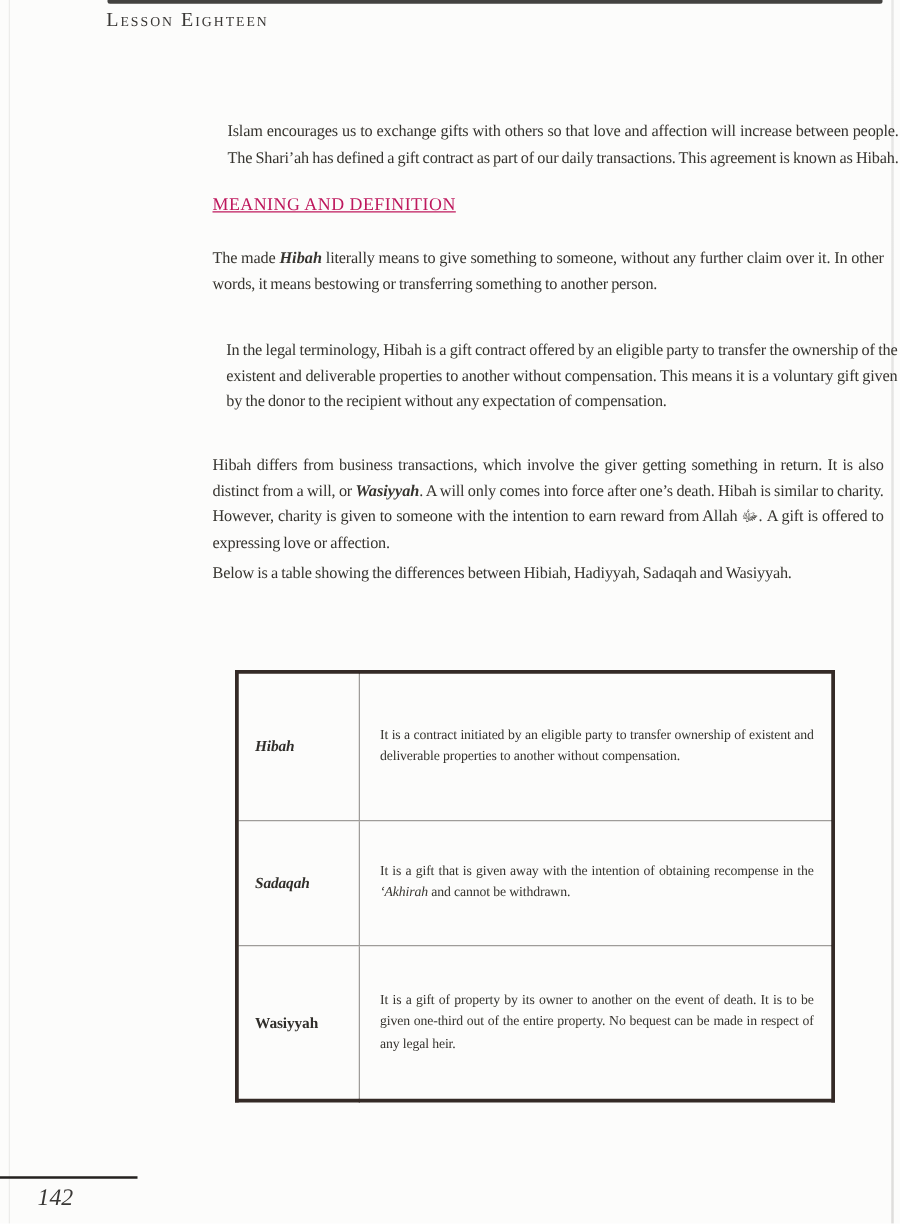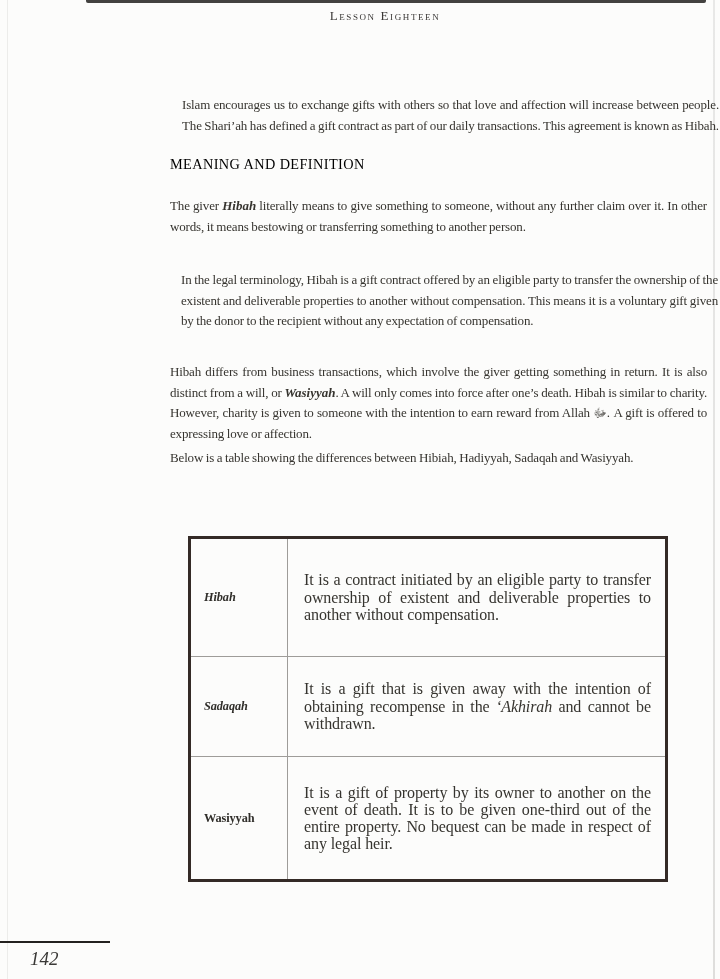--- a/index.html
+++ b/index.html
@@ -35,23 +35,23 @@
     position: absolute;
     left: 7px; top: 0;
     width: 1px; height: 100%;
     background: #ececea;
   }
 
   .header-title {
     position: absolute;
     left: 85px; top: 8px;
     width: 600px;
-    text-align: center;
+    text-align: left;
     font-variant: small-caps;
-    font-size: 13px;
+    font-size: 16px;
     letter-spacing: 1.6px;
     color: #3a3836;
   }
 
   .body-copy {
     position: absolute;
     left: 170px;
     width: 537px;
     text-align: justify;
     font-size: 13px;
@@ -59,21 +59,22 @@
     letter-spacing: -0.15px;
     word-spacing: -0.5px;
     color: #36342f;
   }
   .p1 { top: 82px; margin-left: 12px; }
   .section-heading {
     position: absolute;
     left: 170px; top: 156px;
     font-size: 14.3px;
     letter-spacing: 0.4px;
-    color: #000000;
+    color: #be185d;
+    text-decoration: underline;
   }
   .p2 { top: 183px; }
   .p3 { top: 257px; margin-left: 11px; }
   .p4 { top: 349px; }
   .p5 { top: 435px; }
 
   .term-inline {
     font-weight: bold;
     font-style: italic;
     letter-spacing: 0;
@@ -104,21 +105,21 @@
     font-style: italic;
     font-size: 12.3px;
     letter-spacing: -0.1px;
     color: #302e2a;
   }
   .compare-table tr.row-wasiyyah td.term-cell {
     font-style: normal;
   }
   .compare-table td.def-cell {
     padding: 6px 14px 6px 16px;
-    font-size: 16px;
+    font-size: 11px;
     line-height: 17.3px;
     letter-spacing: -0.1px;
     text-align: justify;
     color: #36342f;
   }
   .def-italic { font-style: italic; }
 
   .row-h1 { height: 92px; }
   .row-h2 { height: 80px; }
   .row-h3 { height: 78px; }
@@ -146,21 +147,21 @@
   <div class="scan-top-edge"></div>
   <div class="scan-right-edge"></div>
   <div class="scan-left-edge"></div>
 
   <div class="header-title">Lesson Eighteen</div>
 
   <p class="body-copy p1">Islam encourages us to exchange gifts with others so that love and affection will increase between people. The Shari’ah has defined a gift contract as part of our daily transactions. This agreement is known as Hibah.</p>
 
   <div class="section-heading">MEANING AND DEFINITION</div>
 
-  <p class="body-copy p2"><span>The giver </span><span class="term-inline">Hibah</span><span> literally means to give something to someone, without any further claim over it. In other words, it means bestowing or transferring something to another person.</span></p>
+  <p class="body-copy p2"><span>The made </span><span class="term-inline">Hibah</span><span> literally means to give something to someone, without any further claim over it. In other words, it means bestowing or transferring something to another person.</span></p>
 
   <p class="body-copy p3">In the legal terminology, Hibah is a gift contract offered by an eligible party to transfer the ownership of the existent and deliverable properties to another without compensation. This means it is a voluntary gift given by the donor to the recipient without any expectation of compensation.</p>
 
   <p class="body-copy p4"><span>Hibah differs from business transactions, which involve the giver getting something in return. It is also distinct from a will, or </span><span class="term-inline">Wasiyyah</span><span>. A will only comes into force after one’s death. Hibah is similar to charity. However, charity is given to someone with the intention to earn reward from Allah </span><span class="honorific">ﷻ</span><span>. A gift is offered to expressing love or affection.</span></p>
 
   <p class="body-copy p5">Below is a table showing the differences between Hibiah, Hadiyyah, Sadaqah and Wasiyyah.</p>
 
   <table class="compare-table">
     <tbody>
       <tr class="row-h1">

